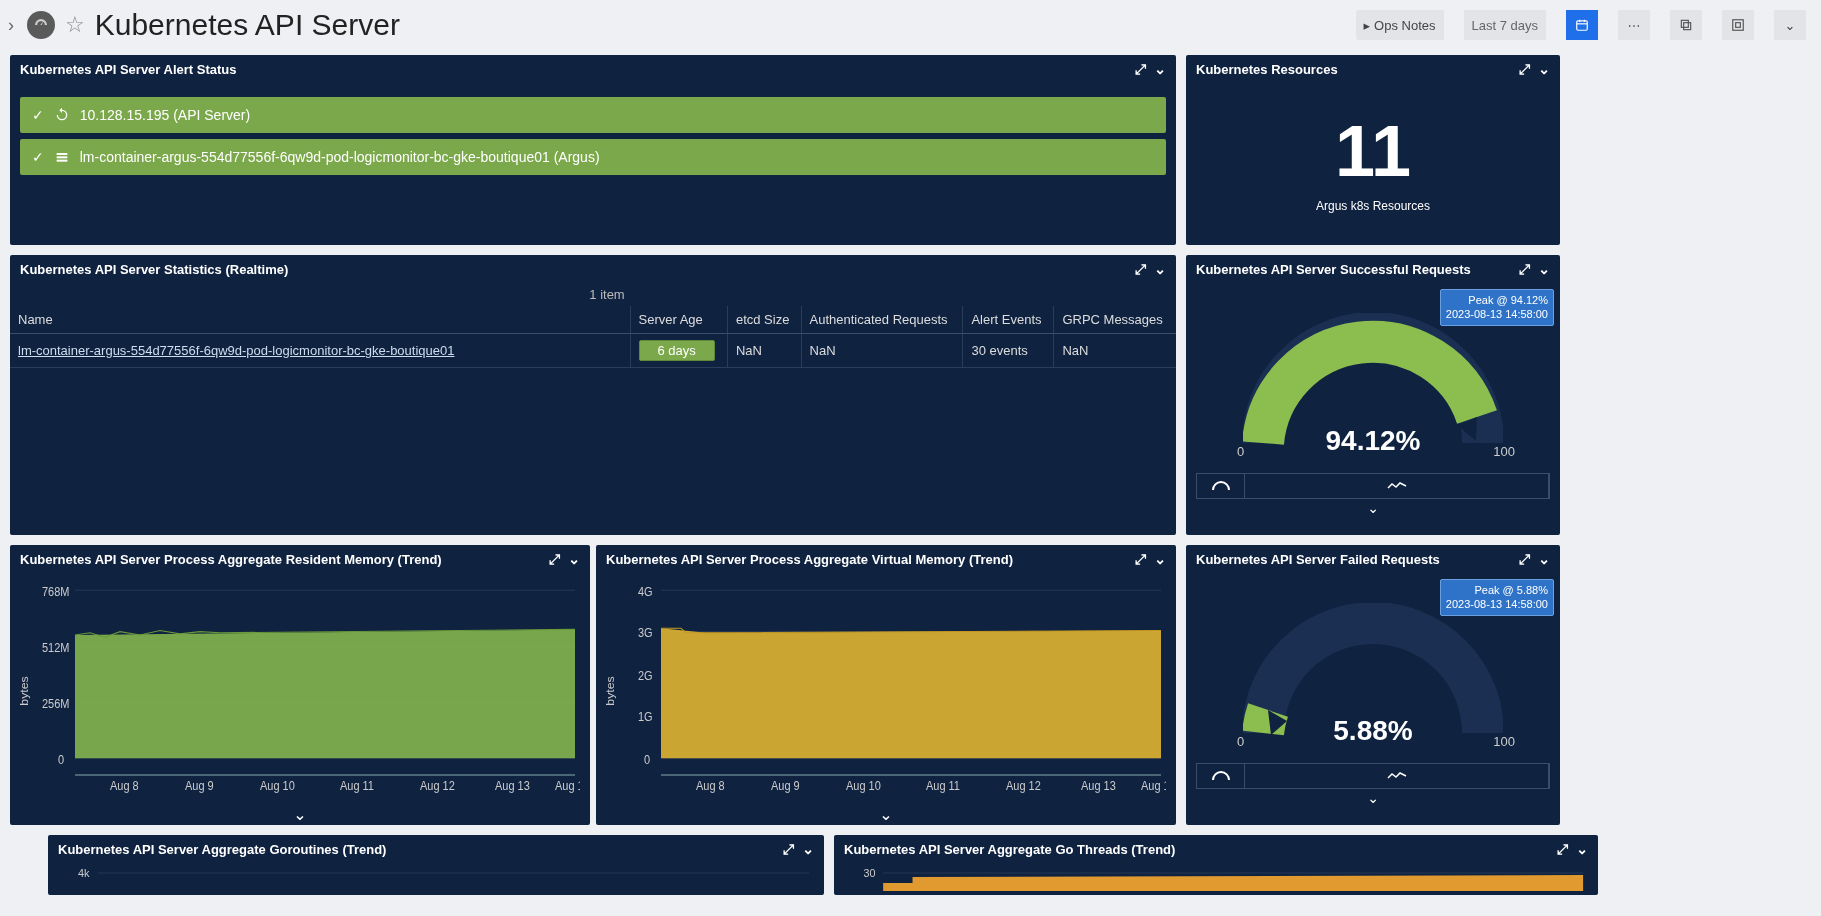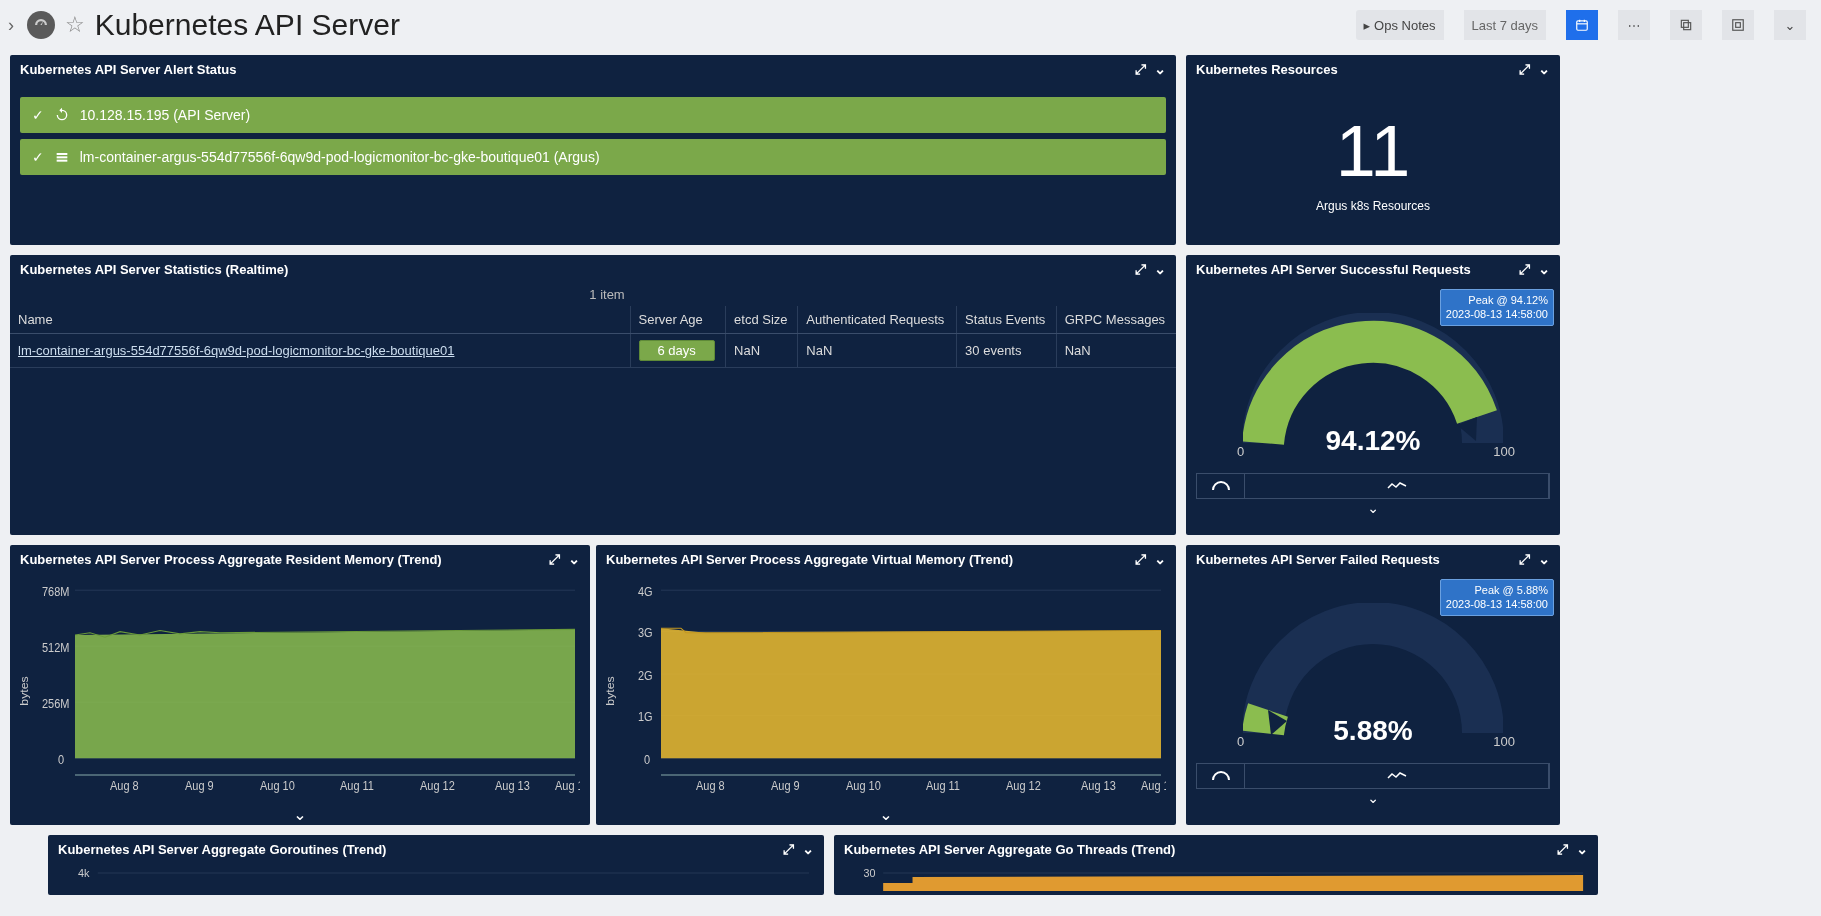--- a/index.html
+++ b/index.html
@@ -24,21 +24,21 @@
   .panel-ctrls { display: flex; gap: 8px; align-items: center; }
   .panel-ctrls span { cursor: pointer; font-size: 14px; color: #fff; }
   .panel-body { padding: 8px 10px; }
 
   
   .alert-item { background: #7ba84a; border-radius: 2px; padding: 10px 12px; margin: 6px 0; display: flex; align-items: center; gap: 10px; font-size: 14px; }
   .alert-item svg { width: 16px; height: 16px; fill: #fff; }
 
   
   .bignum-wrap { display: flex; flex-direction: column; align-items: center; justify-content: center; height: calc(100% - 28px); }
-  .bignum { font-size: 72px; font-weight: 400; color: #fff; line-height: 1; }
+  .bignum { font-size: 72px; font-weight: 700; color: #fff; line-height: 1; }
   .bignum-label { font-size: 12px; color: #ffffff; margin-top: 12px; }
 
   
   .tbl-count { text-align: center; font-size: 13px; color: #bbb; padding: 4px 0; margin-left: 28px; }
   table.stats { width: 100%; border-collapse: collapse; font-size: 13px; }
   table.stats th { text-align: left; padding: 6px 8px; color: #ddd; font-weight: 400; border-bottom: 1px solid #3a4d6b; }
   table.stats td { padding: 6px 8px; border-top: 1px solid #2a3d5b; border-bottom: 1px solid #2a3d5b; color: #ddd; }
   table.stats th:first-child, table.stats td:first-child { width: 620px; }
   table.stats td.name a { color: #cde; text-decoration: underline; }
   .badge-green { background: #7ba84a; border: 1px solid #5f8a38; padding: 2px 18px; border-radius: 2px; color: #fff; display: inline-block; }
@@ -182,21 +182,21 @@
       </div>
     </div>
     <div class="tbl-count">1 item</div>
     <table class="stats">
       <thead>
           <tr>
         <th>Name</th>
         <th>Server Age</th>
         <th>etcd Size</th>
         <th>Authenticated Requests</th>
-        <th>Status Events</th>
+        <th>Alert Events</th>
         <th>GRPC Messages</th>
       </tr>
         </thead>
       <tbody>
           <tr>
         <td class="name"><a>lm-container-argus-554d77556f-6qw9d-pod-logicmonitor-bc-gke-boutique01</a></td>
         <td><span class="badge-green">6 days</span></td>
         <td>NaN</td>
         <td>NaN</td>
         <td>30 events</td>

